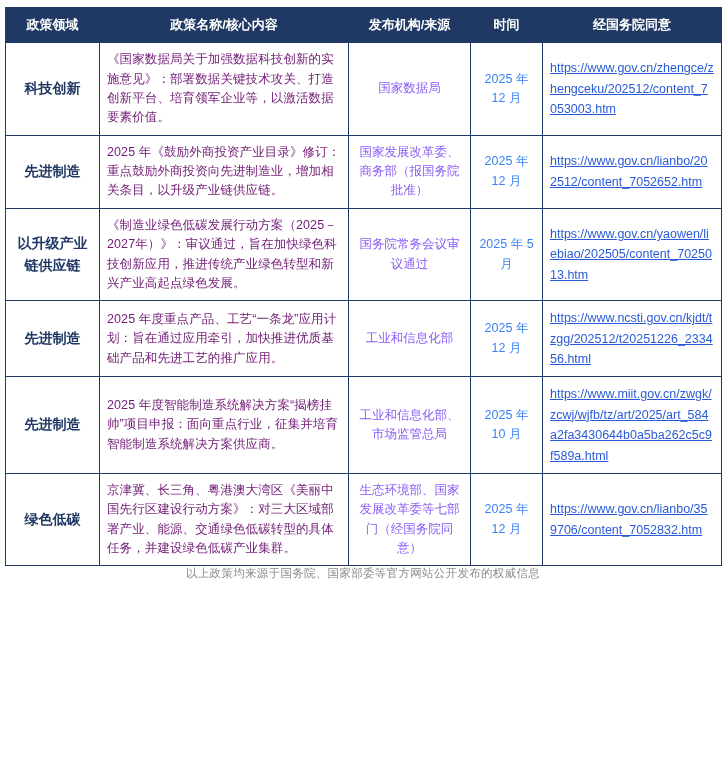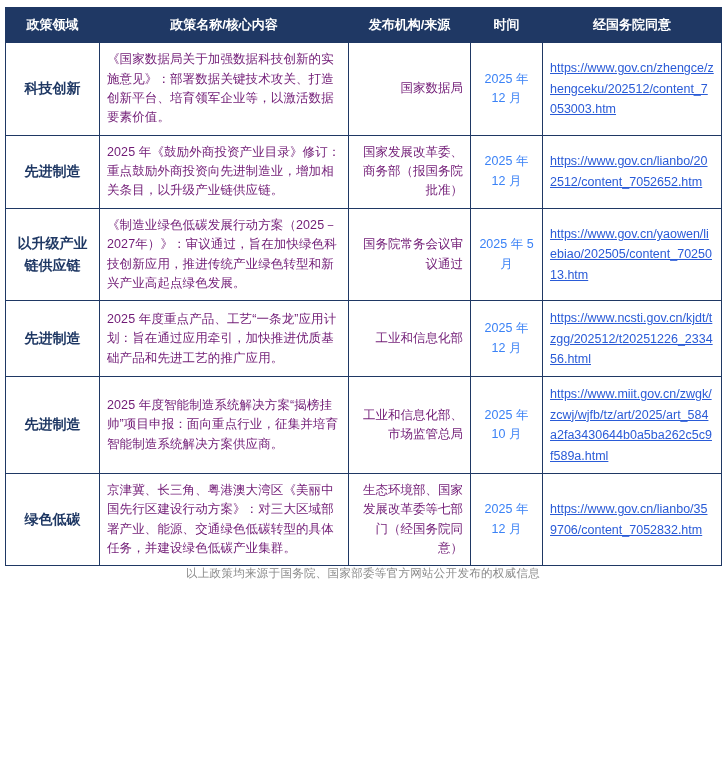--- a/index.html
+++ b/index.html
@@ -55,22 +55,22 @@
     font-weight: bold;
     color: #1f3864;
     font-size: 14px;
   }
   td.content {
     text-align: left;
     color: #701a75;
     letter-spacing: 0.1px;
   }
   td.agency {
-    text-align: right;
-    color: #701a75;
+    text-align: center;
+    color: #8b5cf6;
   }
   td.time {
     text-align: center;
     color: #3b82f6;
   }
   td.link {
     text-align: left;
     padding: 7px 6px;
   }
   td.link a {

